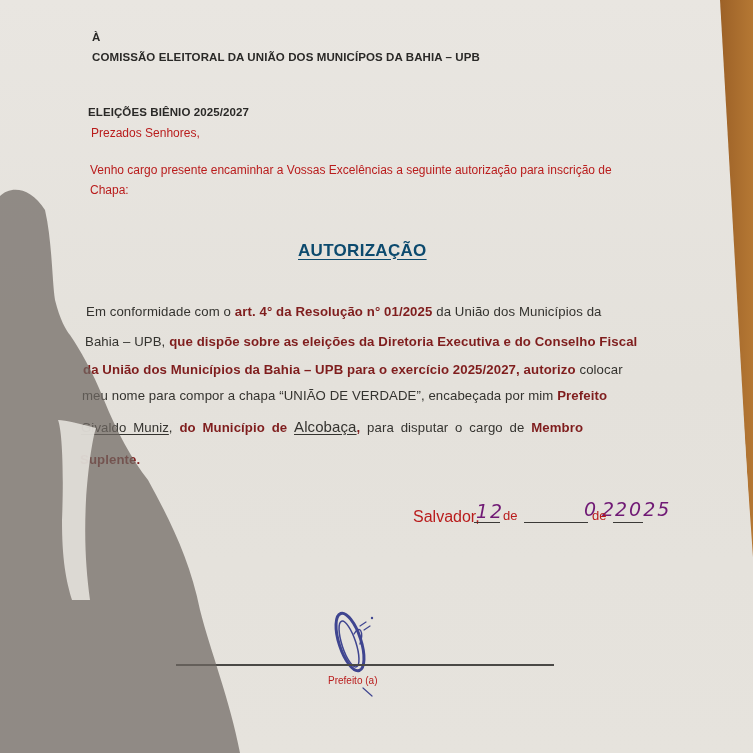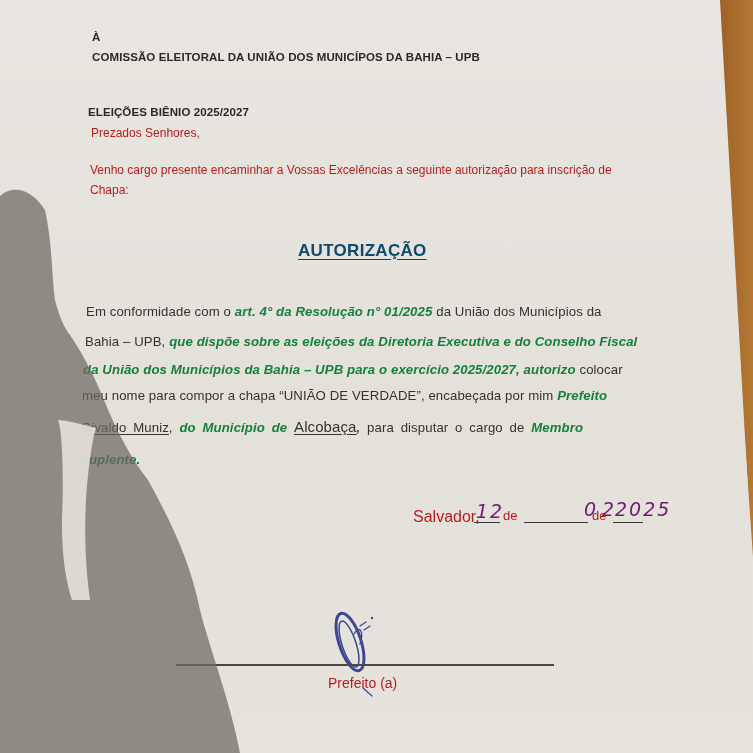--- a/index.html
+++ b/index.html
@@ -40,21 +40,21 @@
     .doc {
       position: absolute;
       inset: 0;
       font-family: "Liberation Sans", "DejaVu Sans", sans-serif;
       color: #2b2a28;
     }
     .t { position: absolute; white-space: nowrap; }
     .hdr { font-weight: bold; font-size: 11.5px; letter-spacing: 0.1px; color: #2a2927; }
     .body-s { font-size: 12px; color: #b91c1c; }
     .para { font-size: 13.2px; color: #34332f; letter-spacing: 0.1px; }
-    .b { font-weight: bold; color: #15803d; font-style: italic; }
+    .b { font-weight: bold; color: #7f1d1d; }
     .u { text-decoration: underline; text-underline-offset: 2px; }
     .title {
       font-weight: bold; font-size: 17px;
       text-decoration: underline; text-underline-offset: 3px;
       color: #0c4a6e;
       letter-spacing: 0.3px;
     }
     .hand {
       font-family: "DejaVu Sans", sans-serif;
       font-style: italic;
@@ -121,21 +121,21 @@
       <g fill="none" stroke="#3f4590" stroke-linecap="round">
         <ellipse cx="20" cy="38" rx="11" ry="30" transform="rotate(-18 20 38)" stroke-width="3"></ellipse>
         <ellipse cx="19" cy="40" rx="7" ry="24" transform="rotate(-18 19 40)" stroke-width="1.5"></ellipse>
         <path d="M24 30 C30 20, 34 28, 30 40" stroke-width="1.4"></path>
         <path d="M30 22 L36 18 M34 26 L40 22" stroke-width="1.2"></path>
         <path d="M33 84 L42 92" stroke-width="1.2"></path>
       </g>
       <circle cx="42" cy="14" r="1.2" fill="#3f4590"></circle>
     </svg>
     <div class="sig-line"></div>
-    <div class="t body-s" style="left:328px; top:675px; font-size:14px;">Prefeito (a)</div>
+    <div class="t body-s" style="left:328px; top:675px; font-size:10px;">Prefeito (a)</div>
   </div>
 
   <svg class="shadow" width="753" height="753" viewBox="0 0 753 753">
     <path d="M0 196
              C10 186, 30 186, 45 210
              C52 240, 52 280, 55 300
              C60 320, 66 330, 70 335
              C80 350, 92 370, 104 400
              C116 430, 132 460, 148 480
              C170 520, 190 560, 200 610

